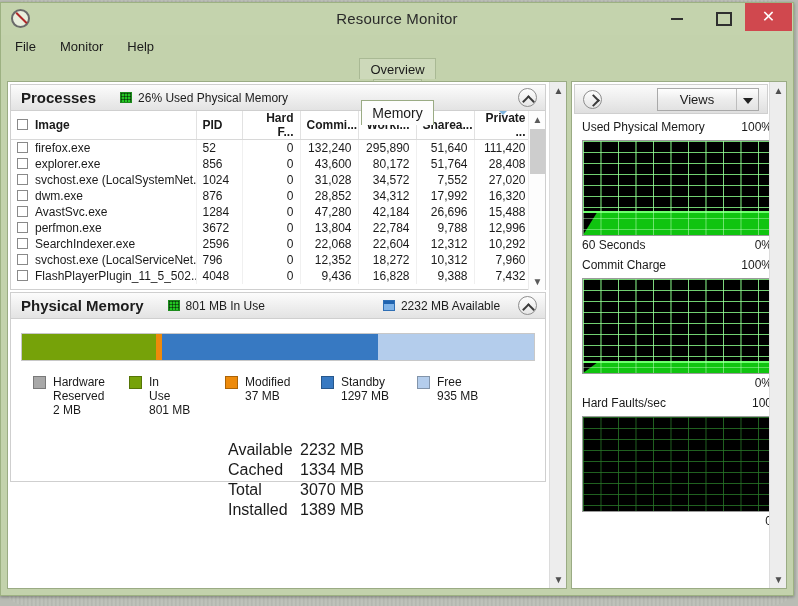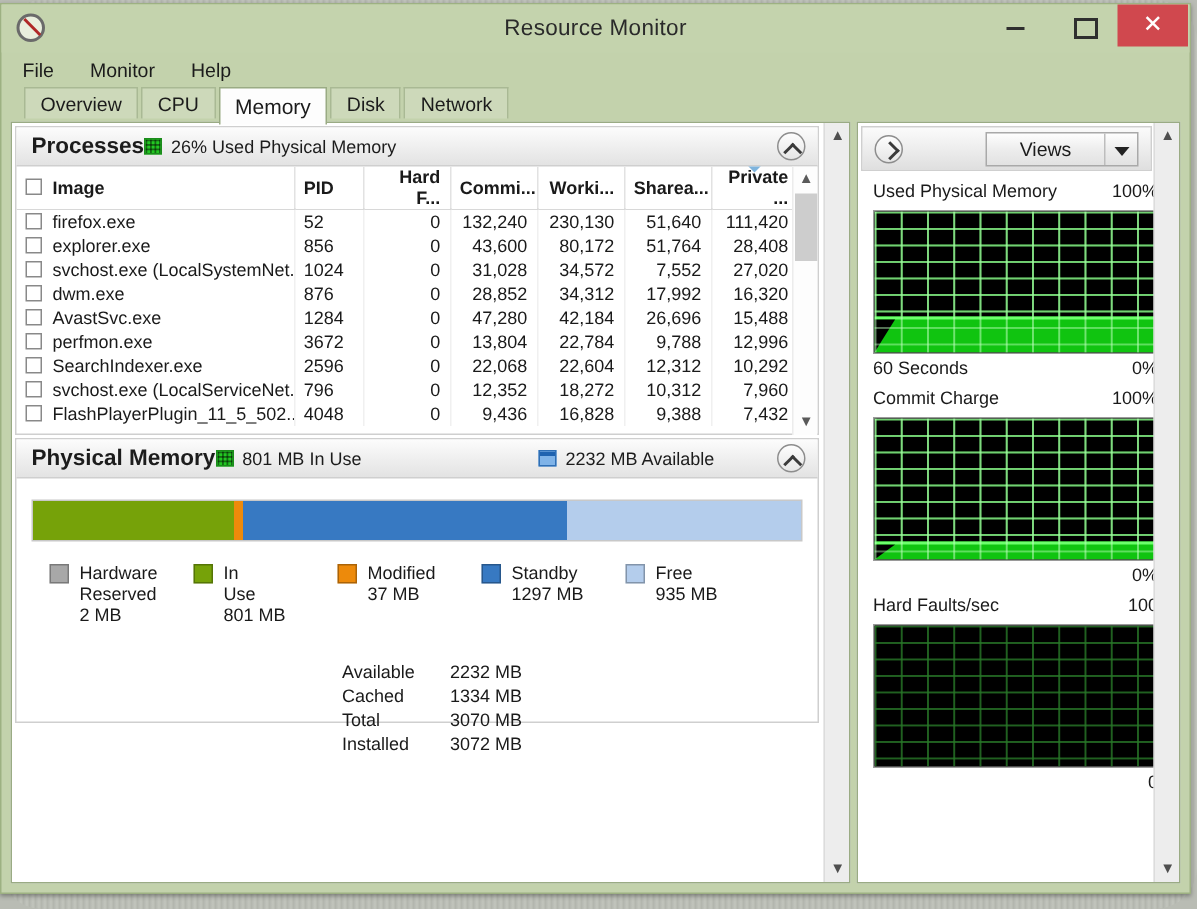--- a/index.html
+++ b/index.html
@@ -78,22 +78,22 @@
     padding-left: 12px;
     display: flex; align-items: center;
     font-size: 13px; color: #1b1b1b;
   }
   .menu-item { padding: 2px 10px 2px 2px; margin-right: 12px; cursor: default; }
 
   
   #tabstrip {
     position: relative;
     height: 22px;
-    padding-left: 15px;
-    display: flex; align-items: flex-start;
+    padding-left: 3px;
+    display: flex; align-items: center; flex-direction: column;
   }
   .tab {
     height: 21px;
     padding: 0 10px;
     margin-right: 2px;
     line-height: 21px;
     font-size: 13px;
     color: #1b1b1b;
     background: #cdd9ba;
     border: 1px solid #a9b994;
@@ -146,20 +146,21 @@
     border-bottom: 1px solid #cfcfcf;
     display: flex; align-items: center;
   }
   .sec-title {
     font-size: 15px; font-weight: bold; color: #1c1c1c;
     margin-left: 10px;
   }
   .sec-meta {
     display: flex; align-items: center;
     font-size: 12px; color: #1c1c1c;
+    margin-left: 24px;
   }
   .meta-swatch {
     width: 12px; height: 11px; margin-right: 6px;
     background-color: #22c722;
     background-image:
       linear-gradient(90deg, rgba(0,0,0,.45) 1px, transparent 1px),
       linear-gradient(rgba(0,0,0,.45) 1px, transparent 1px);
     background-size: 3px 3px;
     border: 1px solid #1c8c1c;
   }
@@ -260,21 +261,21 @@
   }
   .legend .item { width: 96px; display: flex; }
   .legend .sw {
     width: 13px; height: 13px; margin-right: 7px; margin-top: 1px;
     flex: 0 0 auto;
     border: 1px solid rgba(0,0,0,.28);
   }
   .legend .txt { font-size: 12px; color: #1a1a1a; line-height: 14px; }
   #memstats {
     margin: 22px 12px 0 215px;
-    font-size: 12px; color: #1a1a1a;
+    font-size: 16px; color: #1a1a1a;
   }
   #memstats tr td { height: 14px; padding: 0; }
   #memstats td.k { width: 70px; }
   #memstats td.v { width: 66px; text-align: left; }
 
   
   #views-bar {
     position: relative;
     height: 30px;
     margin: 2px 2px 0 2px;
@@ -456,21 +457,21 @@
                     <span>Private ...</span>
                   </th>
                 </tr>
               </thead>
               <tbody id="proc-rows">
                   <tr>
                     <td><span class="cb"></span>firefox.exe</td>
                     <td>52</td>
                     <td class="num">0</td>
                     <td class="num">132,240</td>
-                    <td class="num">230,130</td>
+                    <td class="num">295,890</td>
                     <td class="num">51,640</td>
                     <td class="num">111,420</td>
                   </tr>
                   <tr>
                     <td><span class="cb"></span>explorer.exe</td>
                     <td>856</td>
                     <td class="num">0</td>
                     <td class="num">43,600</td>
                     <td class="num">80,172</td>
                     <td class="num">51,764</td>
@@ -601,21 +602,21 @@
                 <tr>
                   <td class="k">Cached</td>
                   <td class="v">1334 MB</td>
                 </tr>
                 <tr>
                   <td class="k">Total</td>
                   <td class="v">3070 MB</td>
                 </tr>
                 <tr>
                   <td class="k">Installed</td>
-                  <td class="v">3072 MB</td>
+                  <td class="v">1389 MB</td>
                 </tr>
               </tbody>
             </table>
         </div>
 
         <div class="pane-scroll">
           <div class="arrow up">▲</div>
           <div class="thumb" style="height:0;"></div>
           <div class="arrow down">▼</div>
         </div>

